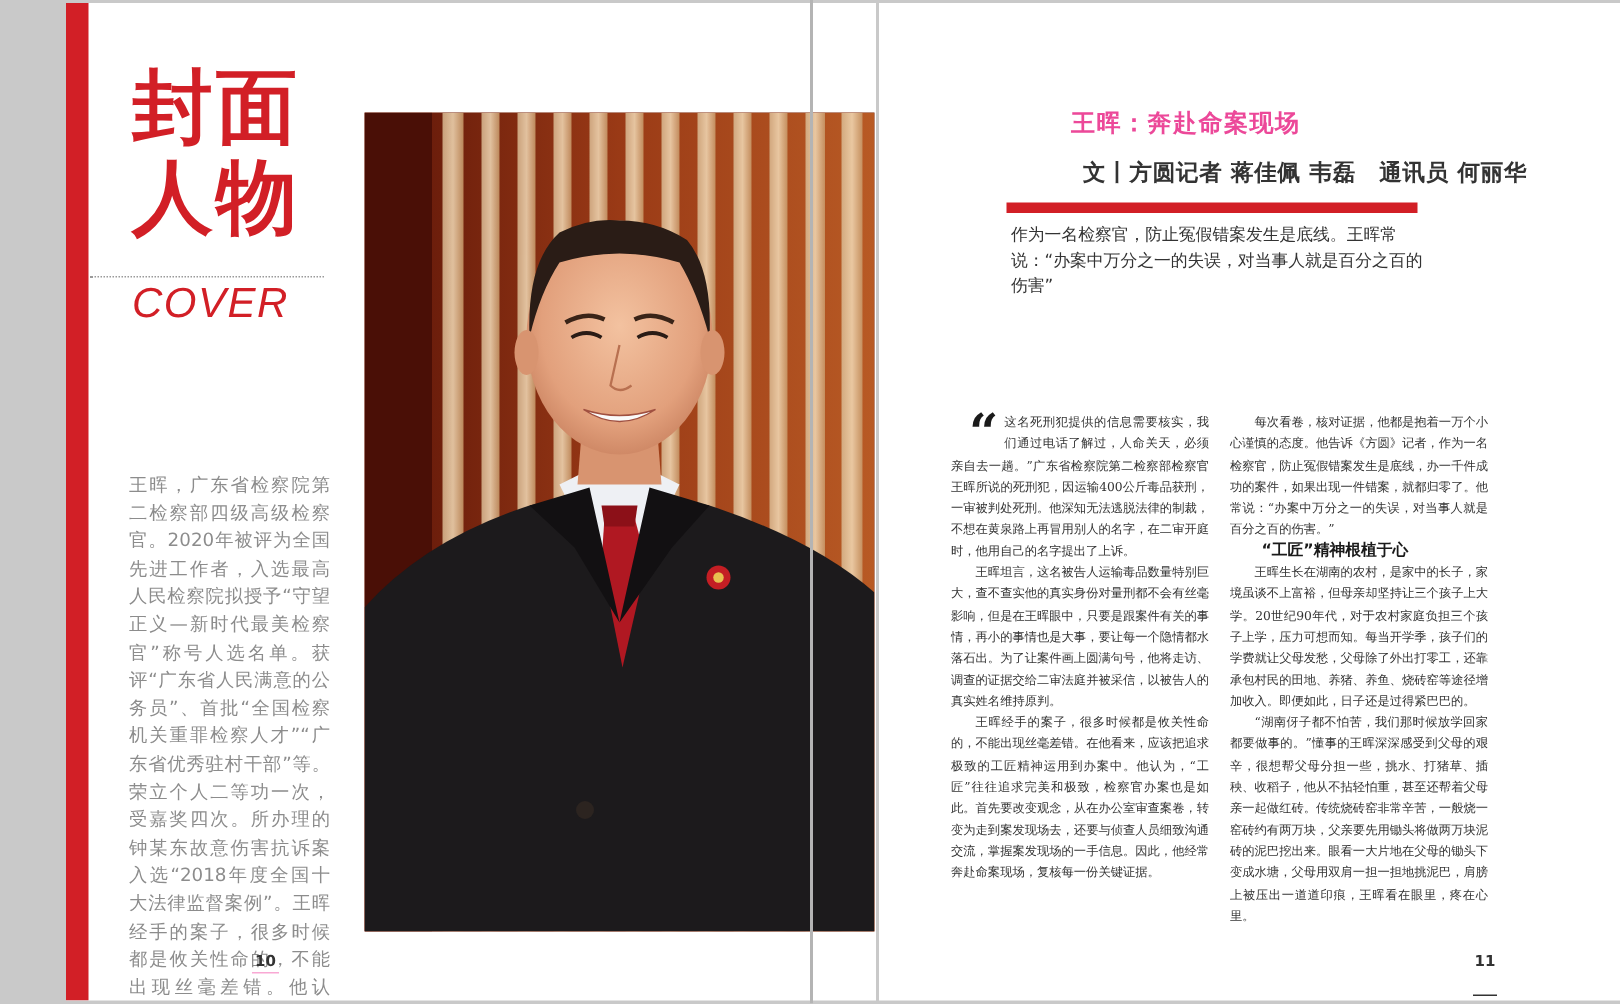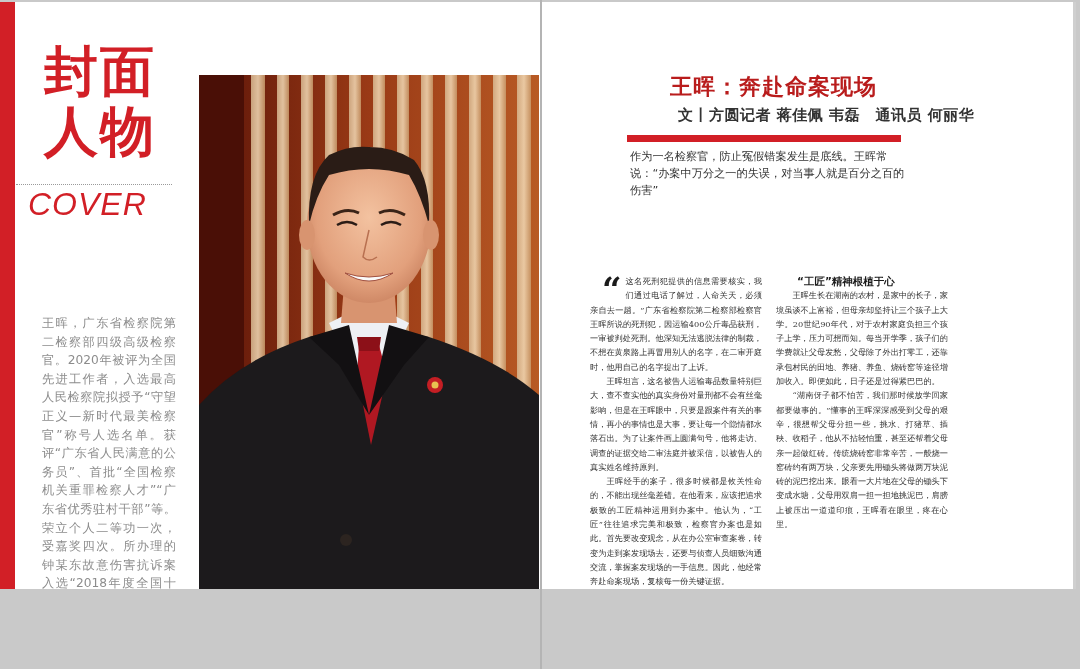--- a/index.html
+++ b/index.html
@@ -2,56 +2,56 @@
 <html><head>
 <meta charset="utf-8">
 <style>
   html, body { margin:0; padding:0; }
   body {
     width:1080px; height:669px; overflow:hidden; position:relative;
     background:#c9c9c9;
     font-family:"DejaVu Sans", sans-serif;
   }
   .page {
-    position:absolute; top:2px; background:#ffffff; height:587px; overflow:hidden;
+    position:absolute; top:2px; background:#ffffff; height:665px; overflow:hidden;margin-left:44px;
   }
   .page-left { left:0; width:540px; }
   .page-right { left:542px; width:534px; }
   .spine { position:absolute; left:540px; top:0; width:2px; height:669px; background:#b4b4b4; }
 
   
   .red-bar { position:absolute; left:0; top:0; width:15px; height:665px; background:#d21f26; }
   .cover-title {
     position:absolute; left:44px; top:40px; width:130px;
     color:#d21f26; font-weight:bold; font-size:54px; line-height:60px; letter-spacing:2px;
     font-family:"DejaVu Sans", sans-serif;
   }
   .dotted-rule { position:absolute; left:16px; top:182px; width:156px; border-top:1px dotted #9a9a9a; }
   .cover-en {
-    position:absolute; left:28px; top:184px; color:#d21f26; font-style:italic;
-    font-size:32px; letter-spacing:1px; font-family:"Liberation Sans", sans-serif;
+    position:absolute; left:44px; top:184px; color:#d21f26; font-style:italic;
+    font-size:28px; letter-spacing:1px; font-family:"Liberation Sans", sans-serif;
   }
   .bio {
     position:absolute; left:42px; top:312px; width:134px;
     color:#8c8c8c; font-size:12.2px; line-height:18.6px; text-align:justify;
     font-family:"DejaVu Sans", sans-serif;
   }
   .page-num-left {
     position:absolute; left:124px; top:634px; font-size:10px; font-weight:bold; color:#333;
     border-bottom:1px solid #f9a8d4; padding:0 2px 1px 2px;
   }
   .photo {
     position:absolute; left:199px; top:73px; width:340px; height:546px; overflow:hidden;
     background:#7a2a12;
   }
   .photo svg { display:block; }
 
   
   .article-title {
-    position:absolute; left:128px; top:70px; font-size:22px; font-weight:bold; color:#b91c1c;
+    position:absolute; left:128px; top:70px; font-size:16px; font-weight:bold; color:#ec4899;
     letter-spacing:1px; font-family:"DejaVu Sans", sans-serif;
   }
   .byline {
     position:absolute; left:136px; top:104px; font-size:15px; font-weight:bold; color:#333;
     font-family:"DejaVu Serif", serif; letter-spacing:0.5px;
   }
   .deck-bar { position:absolute; left:85px; top:133px; width:274px; height:7px; background:#d21f26; }
   .deck {
     position:absolute; left:88px; top:146px; width:280px; font-size:11.2px; line-height:17px; color:#333;
   }
@@ -169,20 +169,21 @@
   <div class="deck-bar"></div>
   <div class="deck">作为一名检察官，防止冤假错案发生是底线。王晖常说：“办案中万分之一的失误，对当事人就是百分之百的伤害”</div>
 
   <div class="col col1">
     <p class="noindent lead-first"><span class="quote-mark">“</span><span>这名死刑犯提供的信息需要核实，我们通过电话了解过，人命关天，必须亲自去一趟。”广东省检察院第二检察部检察官王晖所说的死刑犯，因运输400公斤毒品获刑，一审被判处死刑。他深知无法逃脱法律的制裁，不想在黄泉路上再冒用别人的名字，在二审开庭时，他用自己的名字提出了上诉。</span></p>
     <p>王晖坦言，这名被告人运输毒品数量特别巨大，查不查实他的真实身份对量刑都不会有丝毫影响，但是在王晖眼中，只要是跟案件有关的事情，再小的事情也是大事，要让每一个隐情都水落石出。为了让案件画上圆满句号，他将走访、调查的证据交给二审法庭并被采信，以被告人的真实姓名维持原判。</p>
     <p>王晖经手的案子，很多时候都是攸关性命的，不能出现丝毫差错。在他看来，应该把追求极致的工匠精神运用到办案中。他认为，“工匠”往往追求完美和极致，检察官办案也是如此。首先要改变观念，从在办公室审查案卷，转变为走到案发现场去，还要与侦查人员细致沟通交流，掌握案发现场的一手信息。因此，他经常奔赴命案现场，复核每一份关键证据。</p>
   </div>
 
   <div class="col col2">
+    <p>每次看卷，核对证据，他都是抱着一万个小心谨慎的态度。他告诉《方圆》记者，作为一名检察官，防止冤假错案发生是底线，办一千件成功的案件，如果出现一件错案，就都归零了。他常说：“办案中万分之一的失误，对当事人就是百分之百的伤害。”</p>
     <p class="subhead">“工匠”精神根植于心</p>
     <p>王晖生长在湖南的农村，是家中的长子，家境虽谈不上富裕，但母亲却坚持让三个孩子上大学。20世纪90年代，对于农村家庭负担三个孩子上学，压力可想而知。每当开学季，孩子们的学费就让父母发愁，父母除了外出打零工，还靠承包村民的田地、养猪、养鱼、烧砖窑等途径增加收入。即便如此，日子还是过得紧巴巴的。</p>
     <p>“湖南伢子都不怕苦，我们那时候放学回家都要做事的。”懂事的王晖深深感受到父母的艰辛，很想帮父母分担一些，挑水、打猪草、插秧、收稻子，他从不拈轻怕重，甚至还帮着父母亲一起做红砖。传统烧砖窑非常辛苦，一般烧一窑砖约有两万块，父亲要先用锄头将做两万块泥砖的泥巴挖出来。眼看一大片地在父母的锄头下变成水塘，父母用双肩一担一担地挑泥巴，肩膀上被压出一道道印痕，王晖看在眼里，疼在心里。</p>
   </div>
 
   <div class="page-num-right">11</div>
   <div class="right-edge"></div>
 </div>
 
 </body></html>

